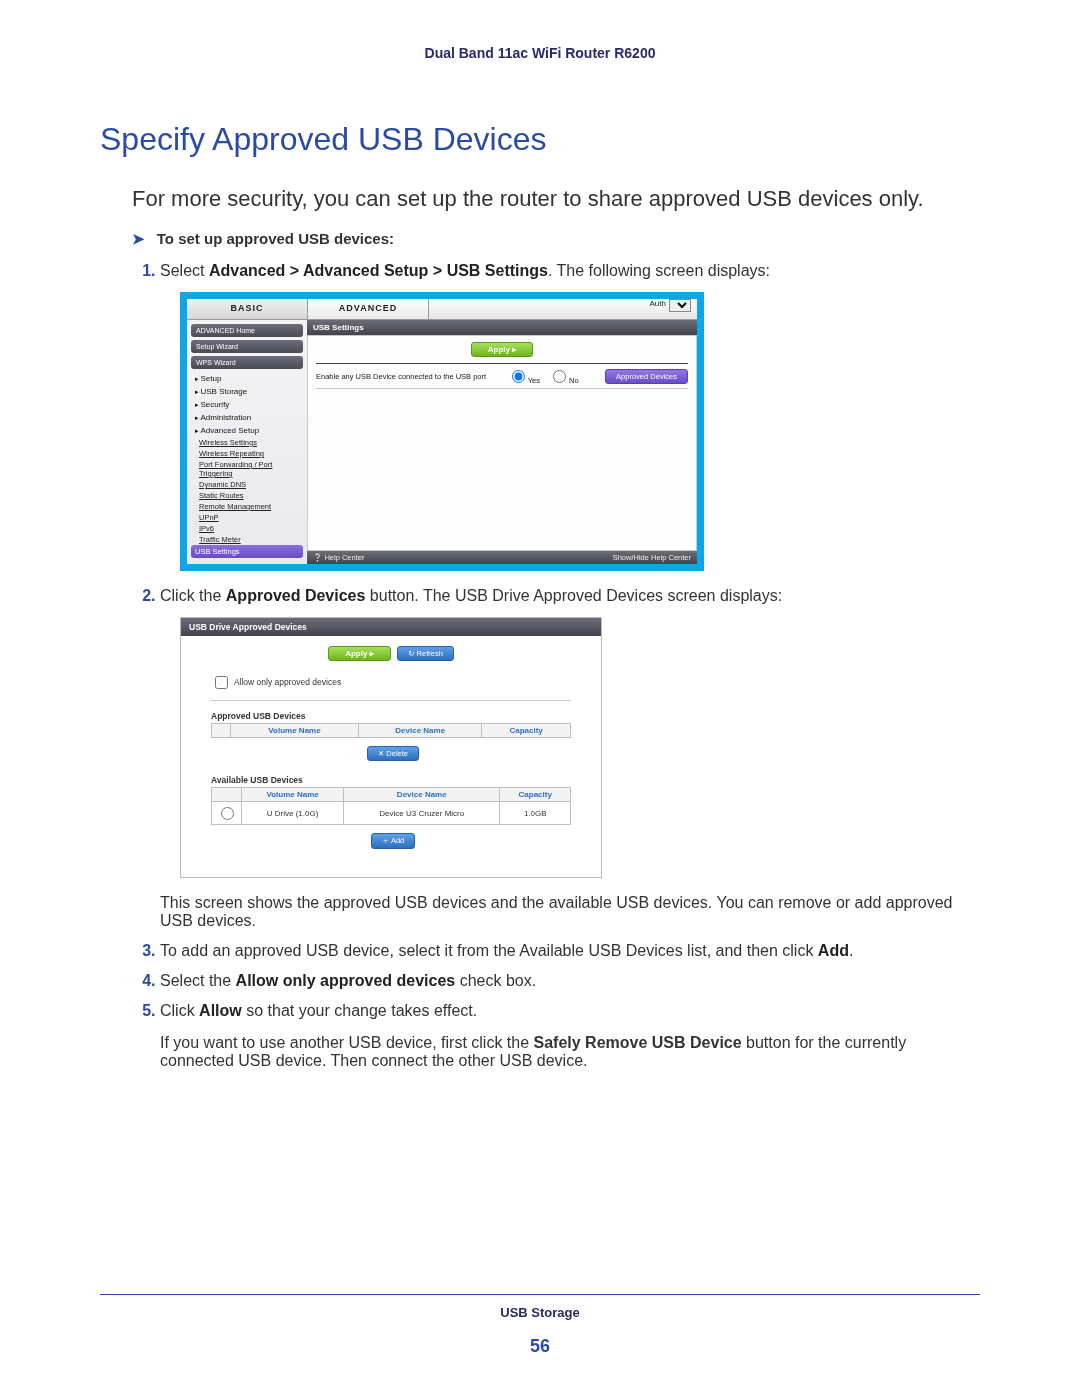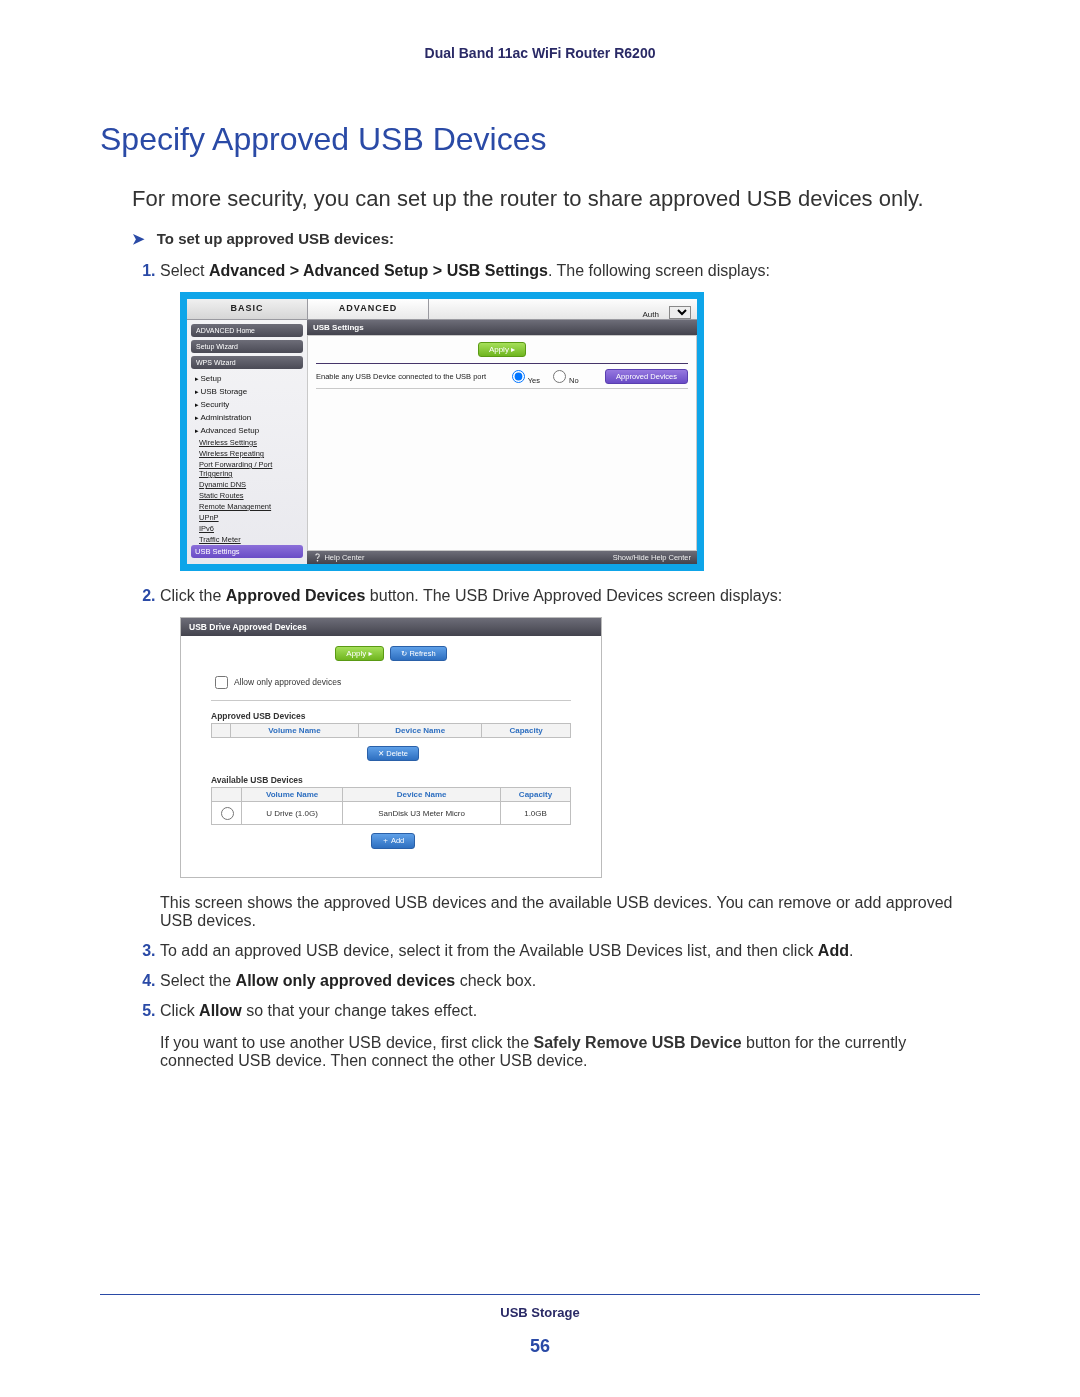--- a/index.html
+++ b/index.html
@@ -76,23 +76,23 @@
     font-size: 9px;
     font-weight: bold;
     letter-spacing: 1px;
     border-right: 1px solid #9a9aa0;
     background: linear-gradient(#f0f0f0,#d6d6d6);
   }
   .s1-tab.active { background: linear-gradient(#fff,#e9e9e9); }
   .s1-auth {
     margin-left: auto;
     display: flex;
-    align-items: flex-end;
+    align-items: flex-start;
     padding-right: 6px;
-    gap: 10px;
+    gap: 3px;
     font-size: 8px;
   }
   .s1-auth select {
     font-size: 8px; border:1px solid #888; background:#eee;
     height:13px;
   }
   .s1-body { display: flex; }
   .s1-side {
     width: 120px;
     background: linear-gradient(#f4f4f6,#e9e9ee);
@@ -142,22 +142,22 @@
     background:#fdfdfd;
     min-height: 200px;
   }
   .s1-apply {
     text-align:center;
     margin-bottom:6px;
   }
   .pbtn {
     display:inline-block;
     background: linear-gradient(#a6e05a,#6fb51f);
-    color:#fff; font-size:8px; font-weight:normal;
-    padding:2px 10px; border-radius:3px;
+    color:#fff; font-size:8px; font-weight:bold;
+    padding:2px 16px; border-radius:3px;
     border:1px solid #5a9a14;
   }
   .purplebtn{
     display:inline-block;
     background: linear-gradient(#9678e0,#6a4cc6);
     color:#fff; font-size:7.5px;
     padding:2px 10px; border-radius:3px;
     border:1px solid #5a3fb0;
   }
   .bluebtn{
@@ -361,21 +361,21 @@
             <tbody>
                 <tr>
               <th class="sel"></th>
               <th>Volume Name</th>
               <th>Device Name</th>
               <th>Capacity</th>
             </tr>
             <tr>
               <td class="sel"><input type="radio" style=""></td>
               <td>U Drive (1.0G)</td>
-              <td>SanDisk U3 Meter Micro</td>
+              <td>Device U3 Cruzer Micro</td>
               <td>1.0GB</td>
             </tr>
           </tbody>
             </table>
           <div class="tblbtn">
             <span class="bluebtn">＋ Add</span>
           </div>
         </div>
       </div>
 

